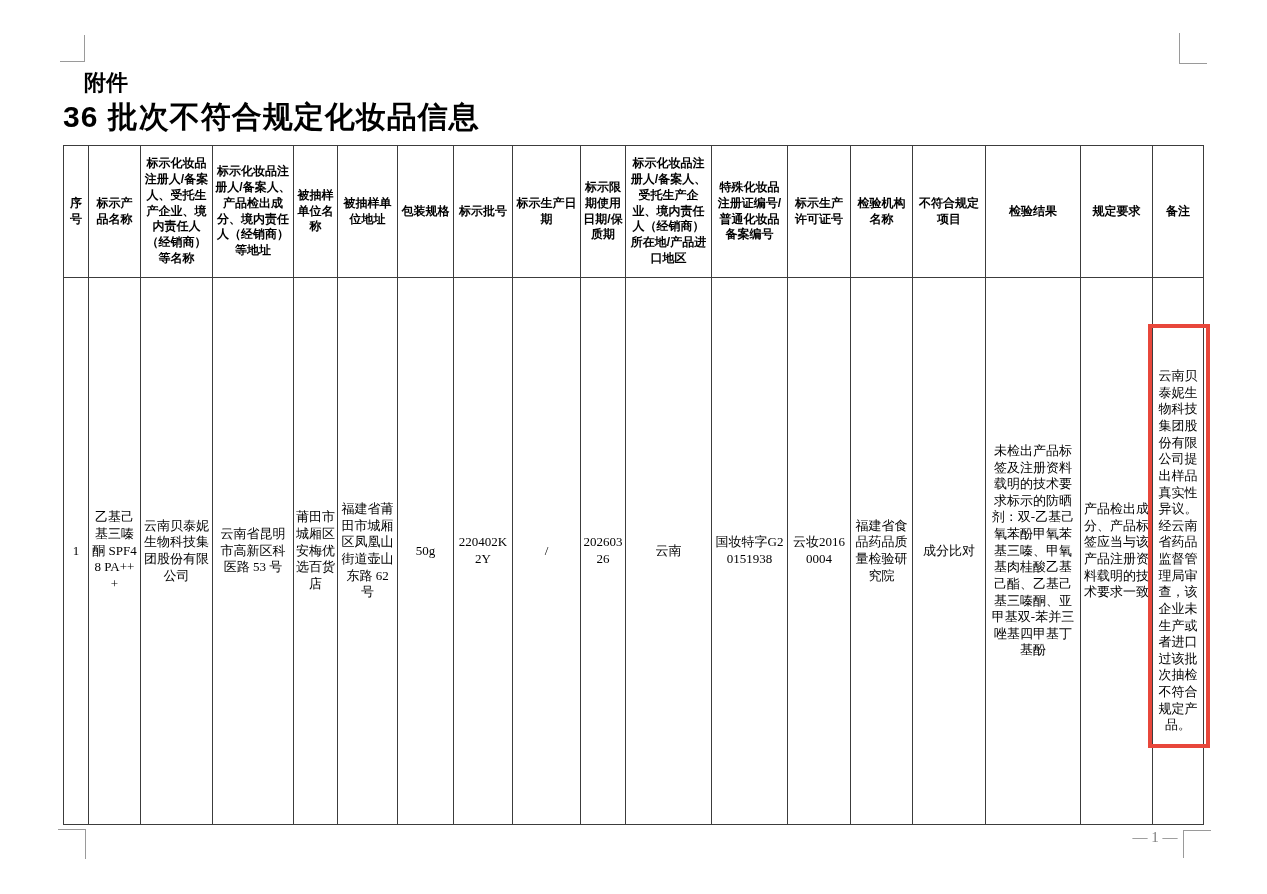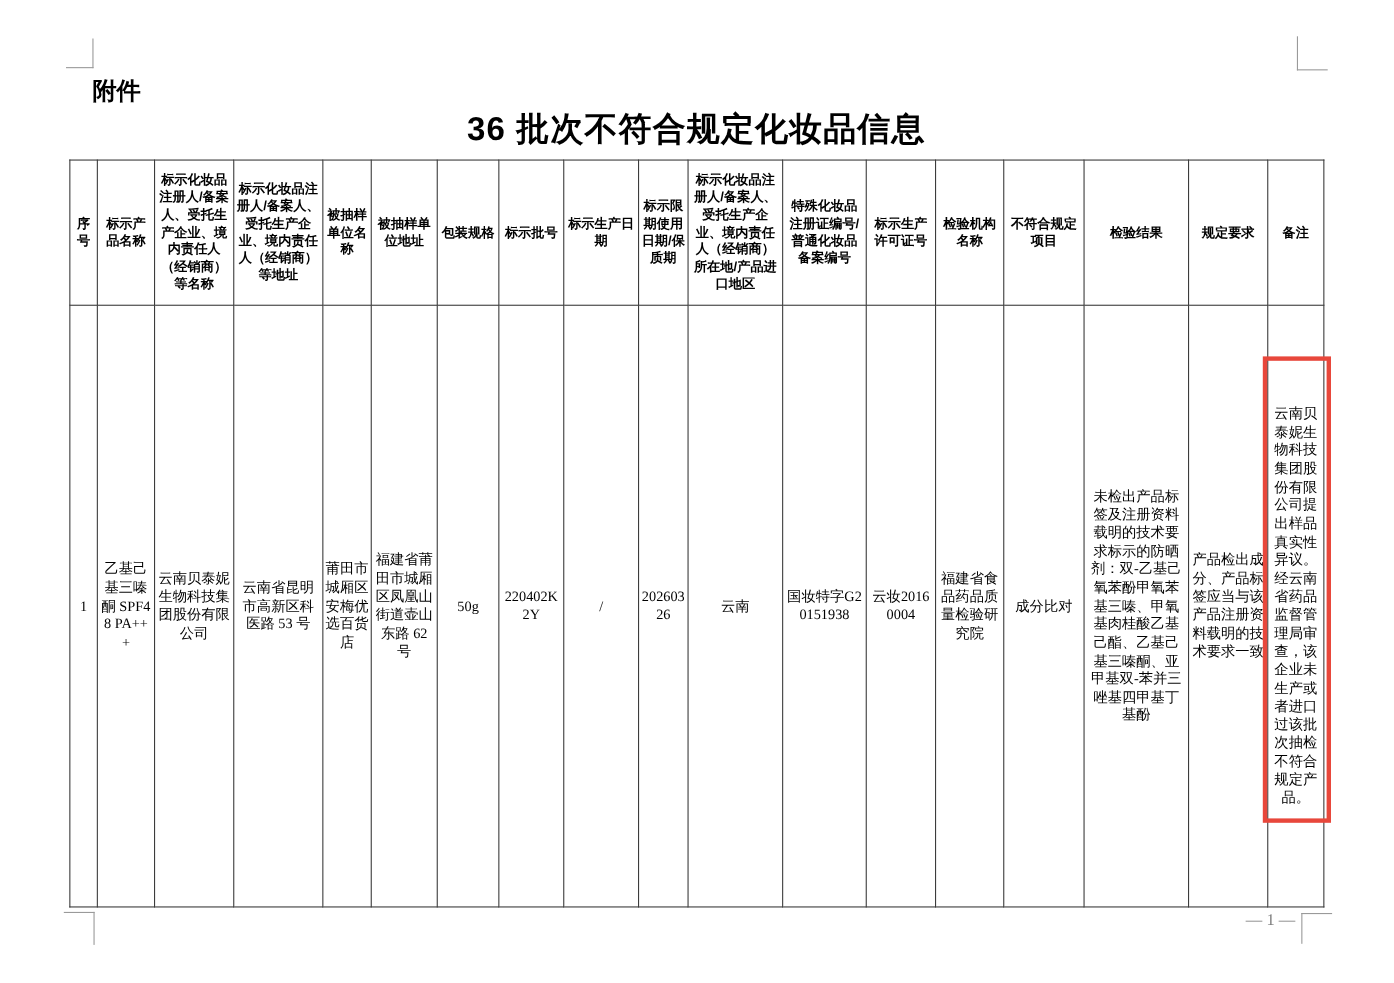--- a/index.html
+++ b/index.html
@@ -19,21 +19,21 @@
   .corner-bl { left: 58px;  top: 829px; width: 27px; height: 29px; border-right: 1px solid #9a9a9a; border-top: 1px solid #9a9a9a; }
   .corner-br { left: 1183px; top: 830px; width: 27px; height: 27px; border-left: 1px solid #9a9a9a; border-top: 1px solid #9a9a9a; }
 
   .attachment {
     position: absolute; left: 84px; top: 68px;
     font-family: "Liberation Sans", sans-serif;
     font-size: 22px; font-weight: bold;
   }
   .doc-title {
     position: absolute; left: 63px; top: 97px; width: 1140px;
-    text-align: center;
+    text-align: left;
     font-family: "Liberation Sans", sans-serif;
     font-size: 30px; font-weight: bold;
     letter-spacing: 1px;
     margin: 0;
   }
 
   table.main {
     position: absolute; left: 63px; top: 145px;
     border-collapse: collapse;
     table-layout: fixed;
@@ -112,21 +112,21 @@
         <col style="width:73px">
         <col style="width:95px">
       <col style="width:72px">
         <col style="width:51px">
     </colgroup>
     <thead>
       <tr>
         <th>序号</th>
         <th>标示产品名称</th>
         <th>标示化妆品注册人/备案人、受托生产企业、境内责任人（经销商）等名称</th>
-        <th>标示化妆品注册人/备案人、受托生产企业、境内责任人（经销商）等地址</th>
+        <th>标示化妆品注册人/备案人、产品检出成分、境内责任人（经销商）等地址</th>
         <th>被抽样单位名称</th>
         <th>被抽样单位地址</th>
         <th>包装规格</th>
         <th>标示批号</th>
         <th>标示生产日期</th>
         <th>标示限期使用日期/保质期</th>
         <th>标示化妆品注册人/备案人、受托生产企业、境内责任人（经销商）所在地/产品进口地区</th>
         <th>特殊化妆品注册证编号/普通化妆品备案编号</th>
         <th>标示生产许可证号</th>
         <th>检验机构名称</th>

